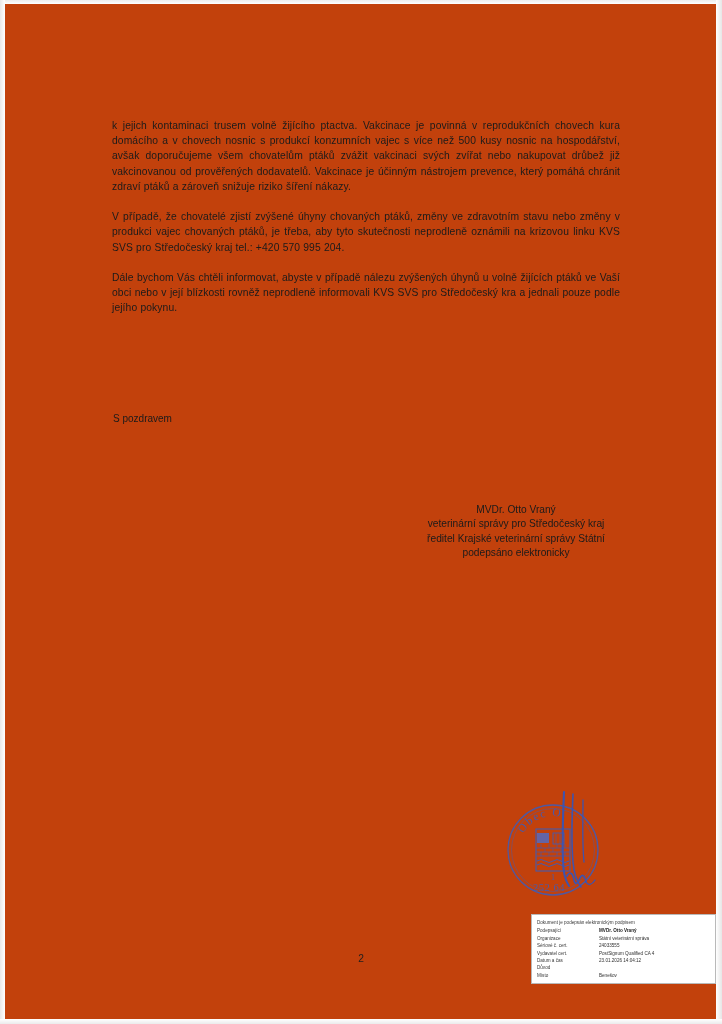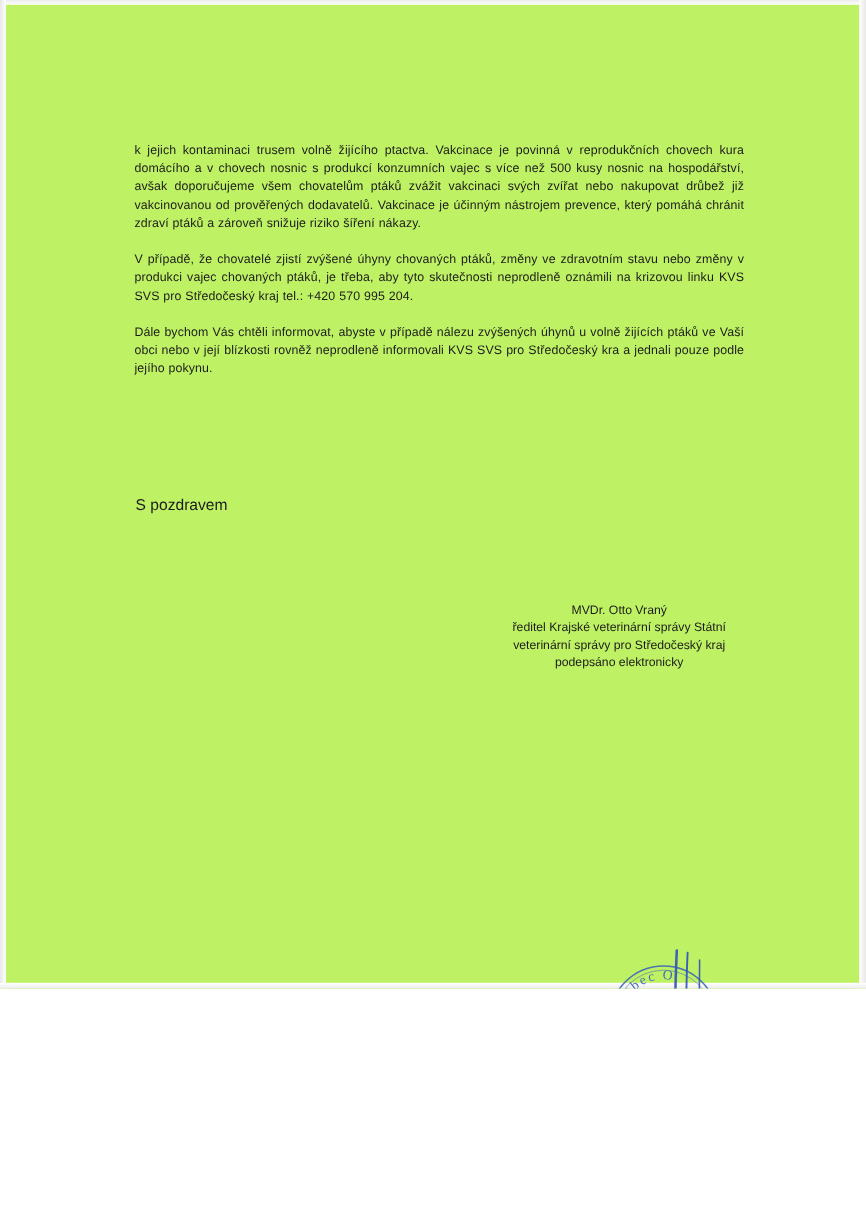--- a/index.html
+++ b/index.html
@@ -9,22 +9,22 @@
     background: #ffffff;
   }
   body {
     font-family: "Liberation Sans", sans-serif;
     -webkit-font-smoothing: antialiased;
   }
 
   .page {
     position: relative;
     width: 722px;
-    height: 824px;
-    background: #bef264;
+    height: 1024px;
+    background: #c2410c;
     overflow: hidden;
     box-sizing: border-box;
   }
 
   
   .scan-edge-left,
   .scan-edge-right,
   .scan-edge-top,
   .scan-edge-bottom {
     position: absolute;
@@ -51,21 +51,21 @@
     letter-spacing: 0.01em;
     word-spacing: 0.02em;
   }
   .para:last-child { margin-bottom: 16px; }
   .para-2 { margin-top: 1px; }
 
   .closing {
     position: absolute;
     left: 113px;
     top: 413px;
-    font-size: 13px;
+    font-size: 10px;
     color: #1b1b1b;
   }
 
   .signature-block {
     position: absolute;
     left: 400px;
     top: 503px;
     width: 232px;
     text-align: center;
     font-size: 10.2px;
@@ -155,22 +155,22 @@
   <div class="body-text">
     <p class="para para-1">k jejich kontaminaci trusem volně žijícího ptactva. Vakcinace je povinná v reprodukčních chovech kura domácího a v chovech nosnic s produkcí konzumních vajec s více než 500 kusy nosnic na hospodářství, avšak doporučujeme všem chovatelům ptáků zvážit vakcinaci svých zvířat nebo nakupovat drůbež již vakcinovanou od prověřených dodavatelů. Vakcinace je účinným nástrojem prevence, který pomáhá chránit zdraví ptáků a zároveň snižuje riziko šíření nákazy.</p>
     <p class="para para-2">V případě, že chovatelé zjistí zvýšené úhyny chovaných ptáků, změny ve zdravotním stavu nebo změny v produkci vajec chovaných ptáků, je třeba, aby tyto skutečnosti neprodleně oznámili na krizovou linku KVS SVS pro Středočeský kraj tel.: +420 570 995 204.</p>
     <p class="para para-3">Dále bychom Vás chtěli informovat, abyste v případě nálezu zvýšených úhynů u volně žijících ptáků ve Vaší obci nebo v její blízkosti rovněž neprodleně informovali KVS SVS pro Středočeský kra a jednali pouze podle jejího pokynu.</p>
   </div>
 
   <div class="closing">S pozdravem</div>
 
   <div class="signature-block">
     <div>MVDr. Otto Vraný</div>
+    <div>veterinární správy pro Středočeský kraj</div>
     <div>ředitel Krajské veterinární správy Státní</div>
-    <div>veterinární správy pro Středočeský kraj</div>
     <div>podepsáno elektronicky</div>
   </div>
 
   <div class="stamp">
     <svg width="96" height="96" viewBox="0 0 96 96" xmlns="http://www.w3.org/2000/svg">
       <defs>
         <path id="arcTop" d="M 14,48 A 34,34 0 0 1 82,48" fill="none"></path>
         <path id="arcBottom" d="M 17,52 A 31,31 0 0 0 79,52" fill="none"></path>
       </defs>
       <circle cx="48" cy="48" r="45" fill="none" stroke="#3a5dbd" stroke-width="1.3" opacity="0.85"></circle>

